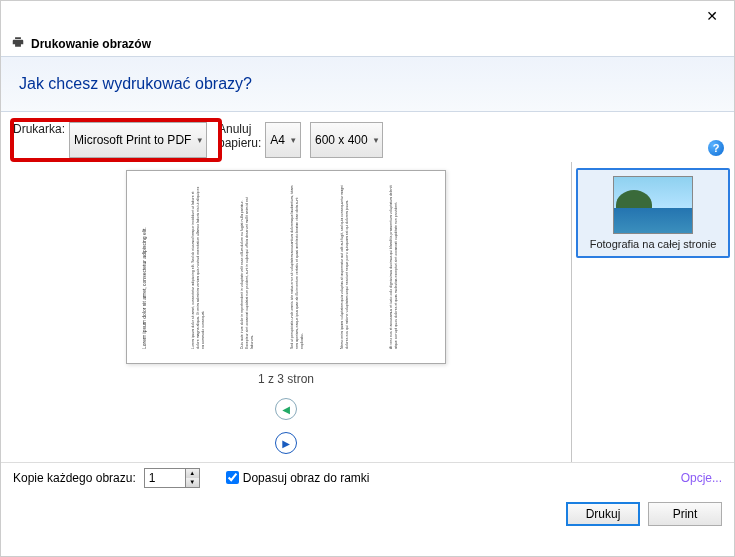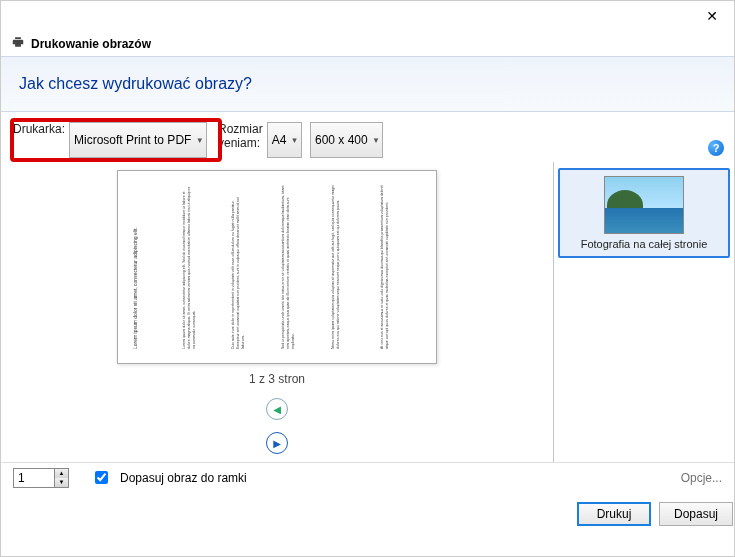--- a/index.html
+++ b/index.html
@@ -28,43 +28,43 @@
 .main { display: flex; height: 300px; border-top: 0; }
 .preview-wrap { flex: 1; display: flex; flex-direction: column; align-items: center; justify-content: center; padding: 8px 10px; }
 .page-preview { width: 320px; height: 230px; border: 1px solid #aaa; background: #fff; box-shadow: 1px 1px 4px rgba(0,0,0,0.15); padding: 14px; display: flex; gap: 8px; overflow: hidden; }
 .col { font-size: 3.5px; color: #333; line-height: 1.4; flex: 1; writing-mode: vertical-rl; text-orientation: mixed; transform: rotate(180deg); overflow: hidden; }
 .col-title { font-size: 5px; font-weight: 500; }
 
 .pager { display: flex; align-items: center; gap: 12px; margin-top: 8px; font-size: 12px; color: #444; flex-direction: column; }
 .nav-btn { width: 22px; height: 22px; border-radius: 50%; border: 1px solid #8ab; display: flex; align-items: center; justify-content: center; color: #2a6; font-size: 10px; cursor: pointer; background: #fff; }
 .nav-btn.fwd { color: #1a5cbf; border-color:#1a5cbf; }
 
-.templates { width: 181px; border-left: 1px solid #c5c5c5; overflow-y: scroll; padding: 6px 0; }
+.templates { width: 163px; border-left: 1px solid #c5c5c5; overflow-y: scroll; padding: 6px 0; }
 .tpl { display: flex; flex-direction: column; align-items: center; padding: 6px 4px; font-size: 11px; color: #222; text-align: center; cursor: pointer; }
 .tpl.selected { background: #e7f0fa; border: 2px solid #2b7de1; border-radius: 2px; margin: 0 4px; }
 .thumb { border: 1px solid #888; background: #fff; margin-bottom: 4px; display: flex; align-items: center; justify-content: center; gap: 2px; overflow: hidden; }
 .thumb-full { width: 80px; height: 58px; }
 .thumb-half { width: 70px; height: 52px; }
 .thumb-sm { width: 56px; height: 44px; }
 .landscape { width: 100%; height: 100%; background: linear-gradient(to bottom, #8fd1f0 0%, #b4e3ff 55%, #2474b0 55%, #3b8fbd 100%); position: relative; }
 .landscape::before { content: ""; position: absolute; left: 2px; bottom: 45%; width: 36px; height: 18px; background: #3a6a3a; border-radius: 60% 60% 0 0 / 100% 100% 0 0; }
 .half { display: flex; width: 100%; height: 100%; }
 .half > div { flex:1; border-right: 1px solid #aaa; }
 .half > div:last-child { border-right: none; }
 
 .bottom-row { display: flex; align-items: center; padding: 4px 12px; font-size: 12px; border-top: 1px solid #ddd; height: 30px; gap: 8px; }
 .spinner { display: flex; align-items: stretch; border: 1px solid #888; height: 20px; }
 .spinner input { width: 40px; border: none; font-size: 12px; padding: 0 4px; outline: none; }
 .spin-btns { display: flex; flex-direction: column; width: 14px; border-left: 1px solid #888; }
 .spin-btns button { flex: 1; border: none; background: linear-gradient(#f0f0f0,#d6d6d6); font-size: 6px; cursor: pointer; padding: 0; line-height: 1; }
-.chk { display: flex; align-items: center; gap: 12px; margin-left: 18px; }
+.chk { display: flex; align-items: center; gap: 4px; margin-left: 18px; }
 .chk input { width: 13px; height: 13px; }
-.options-link { margin-left: auto; color: #737373; cursor: pointer; }
+.options-link { margin-left: auto; color: #8b5cf6; cursor: pointer; }
 
-.footer { display: flex; justify-content: flex-end; gap: 8px; padding: 10px 1px; border-top: 0; }
+.footer { display: flex; justify-content: flex-end; gap: 8px; padding: 10px 12px; border-top: 0; }
 .btn { min-width: 74px; height: 24px; font-size: 12px; border: 1px solid #adadad; background: linear-gradient(#fafafa,#e6e6e6); cursor: pointer; }
 .btn.primary { border: 2px solid #1a7fe1; }
 
 ::-webkit-scrollbar { width: 16px; }
 ::-webkit-scrollbar-track { background: #f0f0f0; }
 ::-webkit-scrollbar-thumb { background: #c1c1c1; border: 3px solid #f0f0f0; }
 </style>
 </head>
 <body>
 
@@ -90,21 +90,21 @@
 
   <div class="ctrl-group grp-printer">
     <span class="ctrl-label">Drukarka:</span>
     <div class="ctrl-select">
       <span>Microsoft Print to PDF</span>
       <span class="chev">▾</span>
     </div>
   </div>
 
   <div class="ctrl-group grp-paper">
-    <span class="ctrl-label">Rozmiar veniam:</span>
+    <span class="ctrl-label">Anuluj papieru:</span>
     <div class="ctrl-select">
       <span>A4</span>
       <span class="chev">▾</span>
     </div>
   </div>
 
   <div class="ctrl-group grp-quality">
     <div class="ctrl-select">
       <span>600 x 400</span>
       <span class="chev">▾</span>
@@ -135,30 +135,31 @@
     <div class="tpl selected">
       <div class="thumb thumb-full">
           <div class="landscape"></div>
         </div>
       <span>Fotografia na całej stronie</span>
     </div>
   </div>
 </div>
 
 <div class="bottom-row">
+  <span>Kopie każdego obrazu:</span>
   <div class="spinner">
     <input type="text" value="1" style="">
     <div class="spin-btns">
       <button>▲</button>
       <button>▼</button>
     </div>
   </div>
   <label class="chk">
     <input type="checkbox" checked="" style="">
     <span>Dopasuj obraz do ramki</span>
   </label>
   <span class="options-link">Opcje...</span>
 </div>
 
 <div class="footer">
   <button class="btn primary">Drukuj</button>
-  <button class="btn">Dopasuj</button>
+  <button class="btn">Print</button>
 </div>
 
 </body></html>

